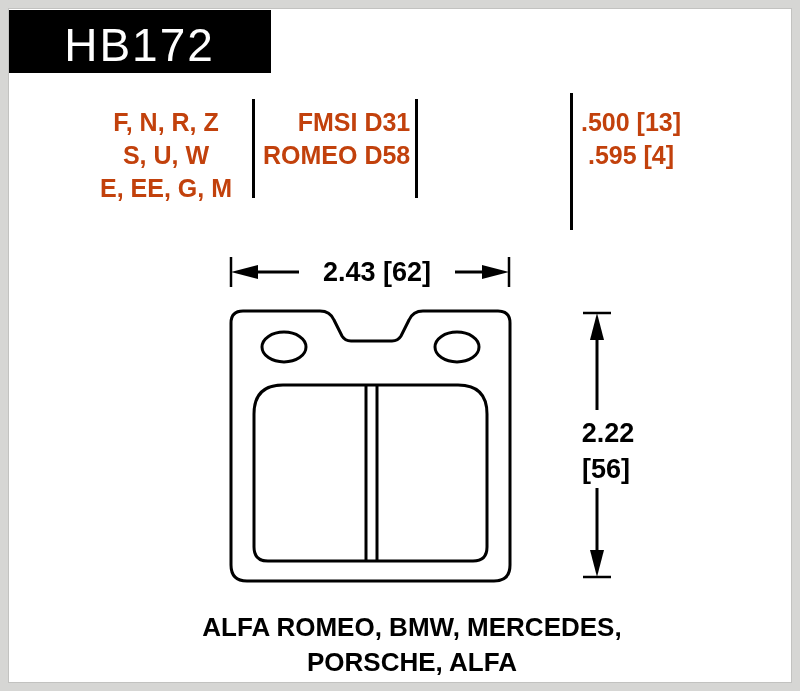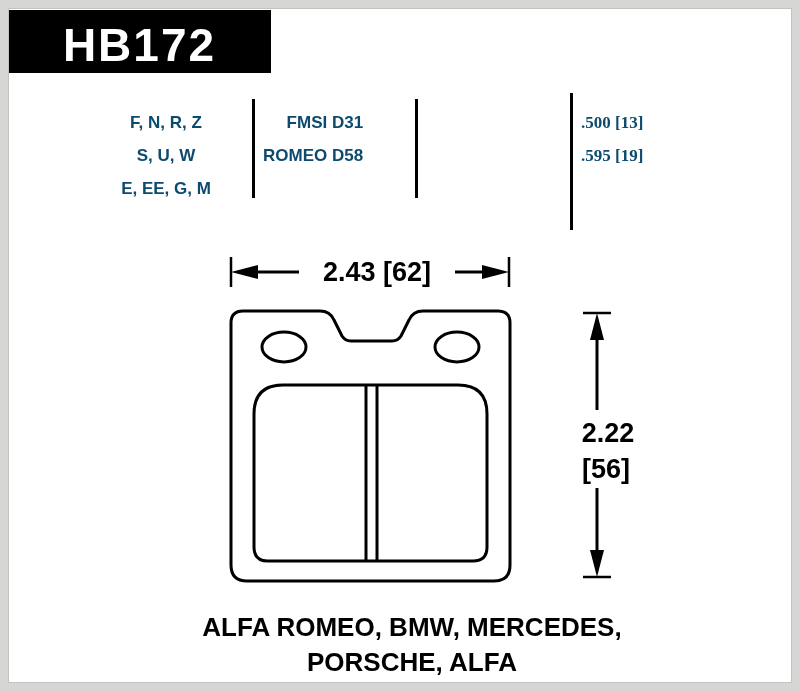--- a/index.html
+++ b/index.html
@@ -29,31 +29,31 @@
     width: 263px;
     height: 63px;
     background: #000000;
     display: flex;
     align-items: center;
     justify-content: center;
   }
   .banner-text {
     color: #ffffff;
     font-size: 46px;
-    font-weight: bold;
+    font-weight: normal;
     letter-spacing: 2px;
     margin-top: 7px;
   }
 
-  .spec-col { position: absolute; font-weight: bold; font-size: 17px; color: #0c4a6e; }
+  .spec-col { position: absolute; font-weight: bold; font-size: 25px; color: #c2410c; }
   .spec-col .trow { height: 33px; line-height: 33px; white-space: nowrap; }
 
   .col-compounds { left: 86px; top: 106px; width: 160px; text-align: center; }
   .col-fmsi      { left: 263px; top: 106px; text-align: right; }
-  .col-thickness { left: 581px; top: 106px; text-align: center; font-family: Liberation Serif, serif; }
+  .col-thickness { left: 581px; top: 106px; text-align: center; }
 
   .vline { position: absolute; width: 3px; background: #000; }
   .vline-1 { left: 252px; top: 99px;  height: 99px; }
   .vline-2 { left: 415px; top: 99px;  height: 99px; }
   .vline-3 { left: 570px; top: 93px;  height: 137px; }
 
   .drawing-svg { position: absolute; left: 0; top: 0; width: 800px; height: 691px; }
   .dim-text { font-family: "Liberation Sans", sans-serif; font-size: 27px; font-weight: bold; fill: #000; }
 
   .applications {
@@ -86,21 +86,21 @@
     <div class="trow">E, EE, G, M</div>
   </div>
 
   <div class="spec-col col-fmsi">
     <div class="trow">FMSI D31</div>
     <div class="trow">ROMEO D58</div>
   </div>
 
   <div class="spec-col col-thickness">
     <div class="trow">.500 [13]</div>
-    <div class="trow">.595 [19]</div>
+    <div class="trow">.595 [4]</div>
   </div>
 
   <div class="vline vline-1"></div>
   <div class="vline vline-2"></div>
   <div class="vline vline-3"></div>
 
   <svg class="drawing-svg" viewBox="0 0 800 691">
 
     <g stroke="#000" fill="none">
       <line x1="231" y1="257" x2="231" y2="287" stroke-width="2.5"></line>

